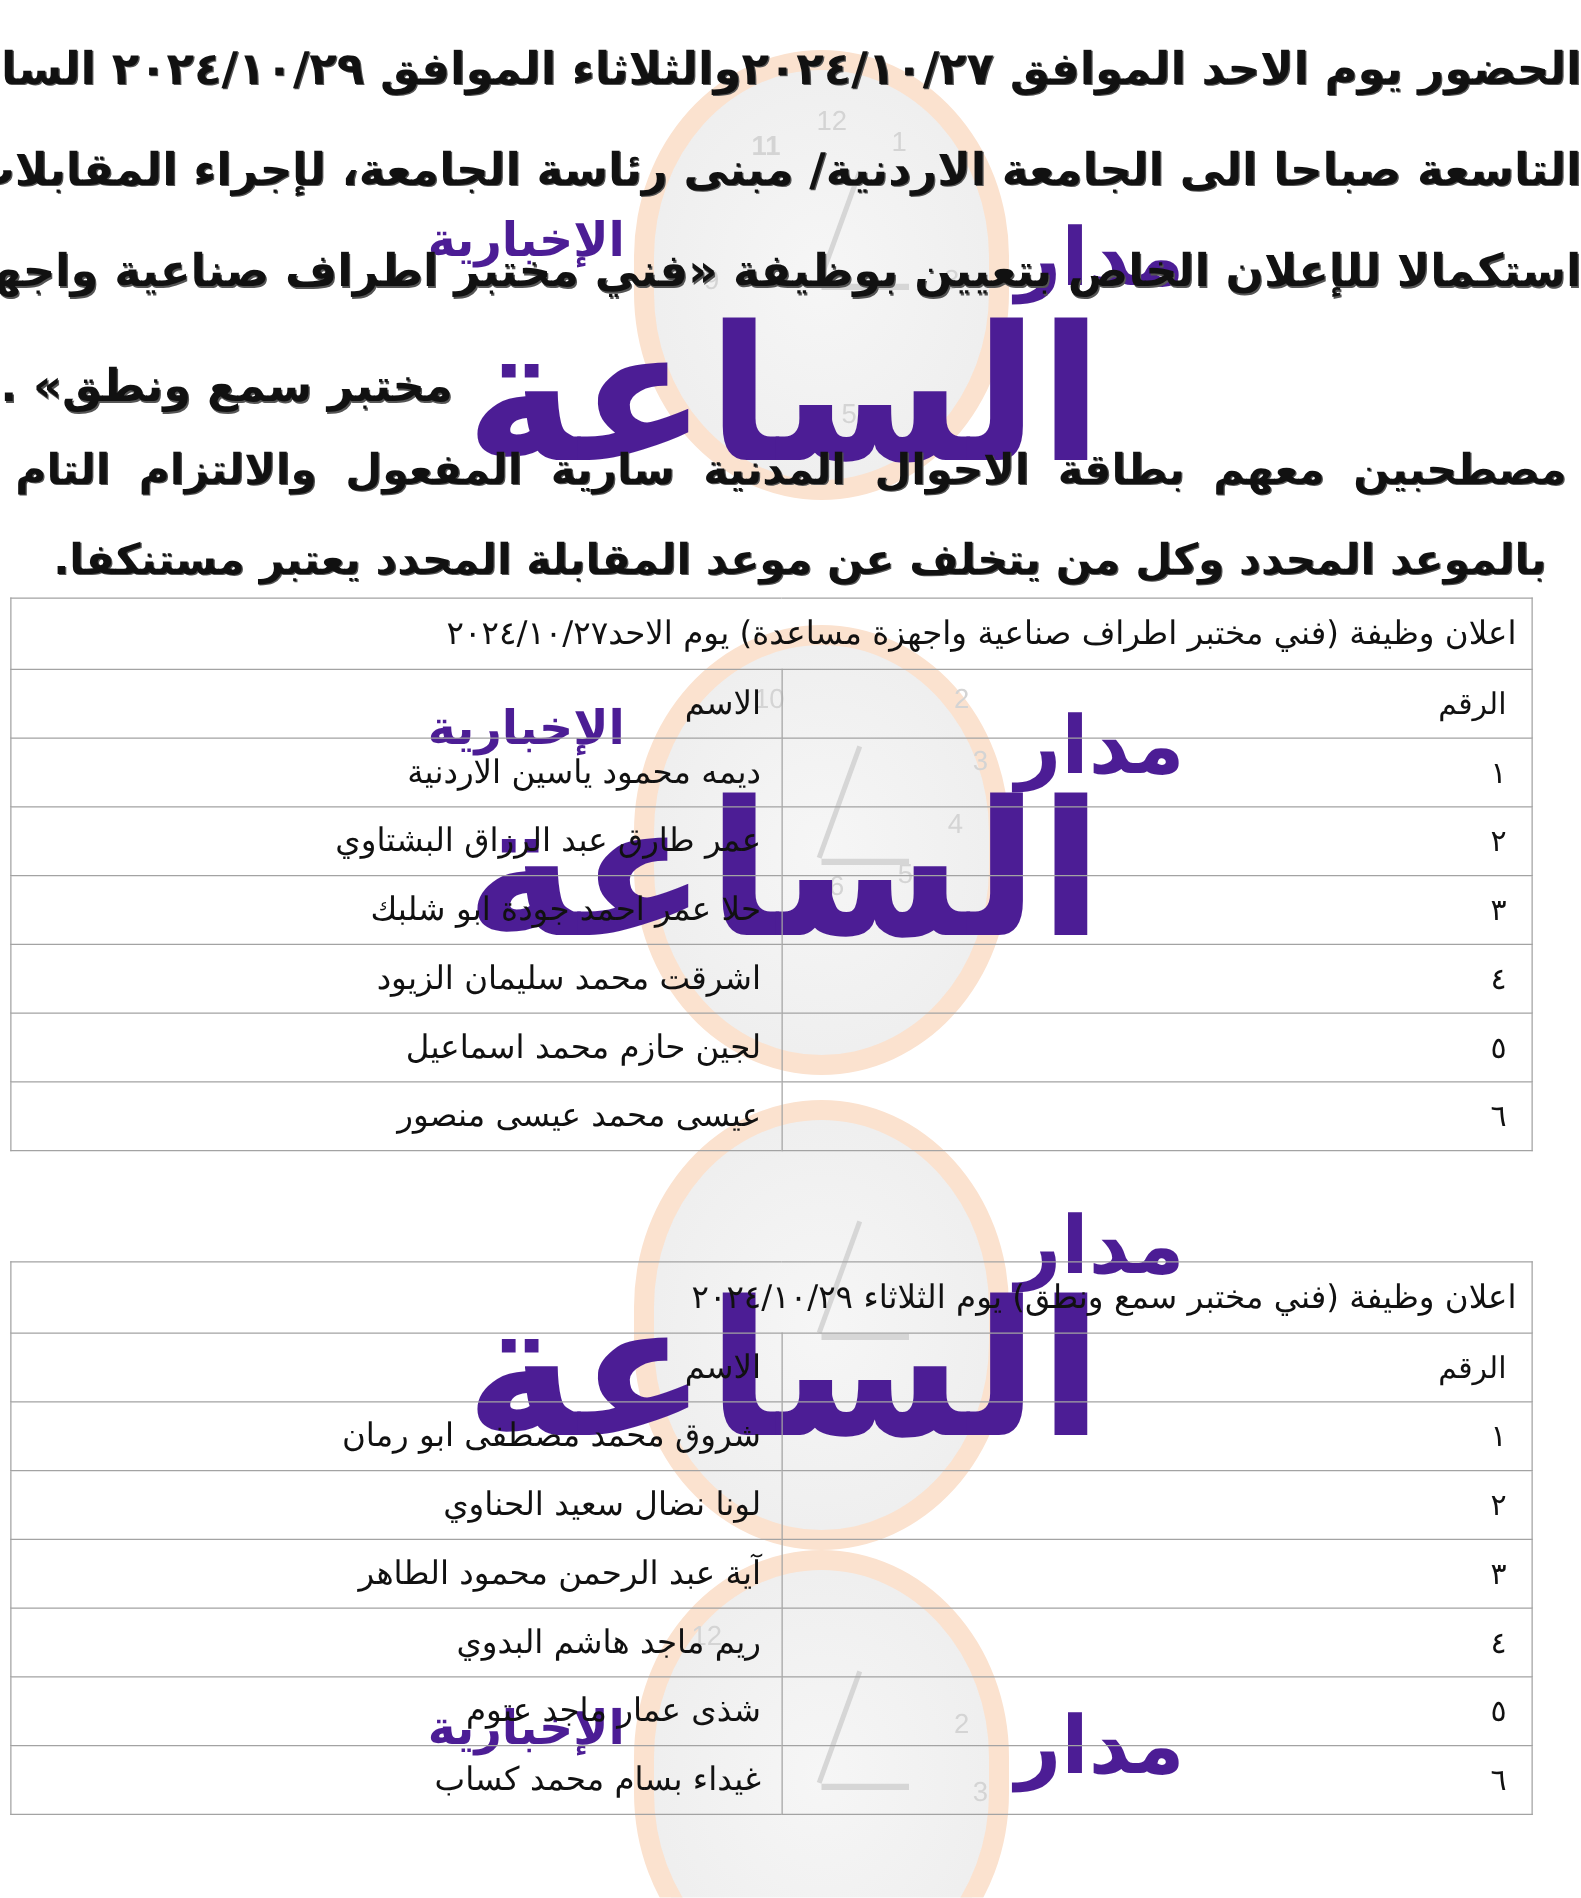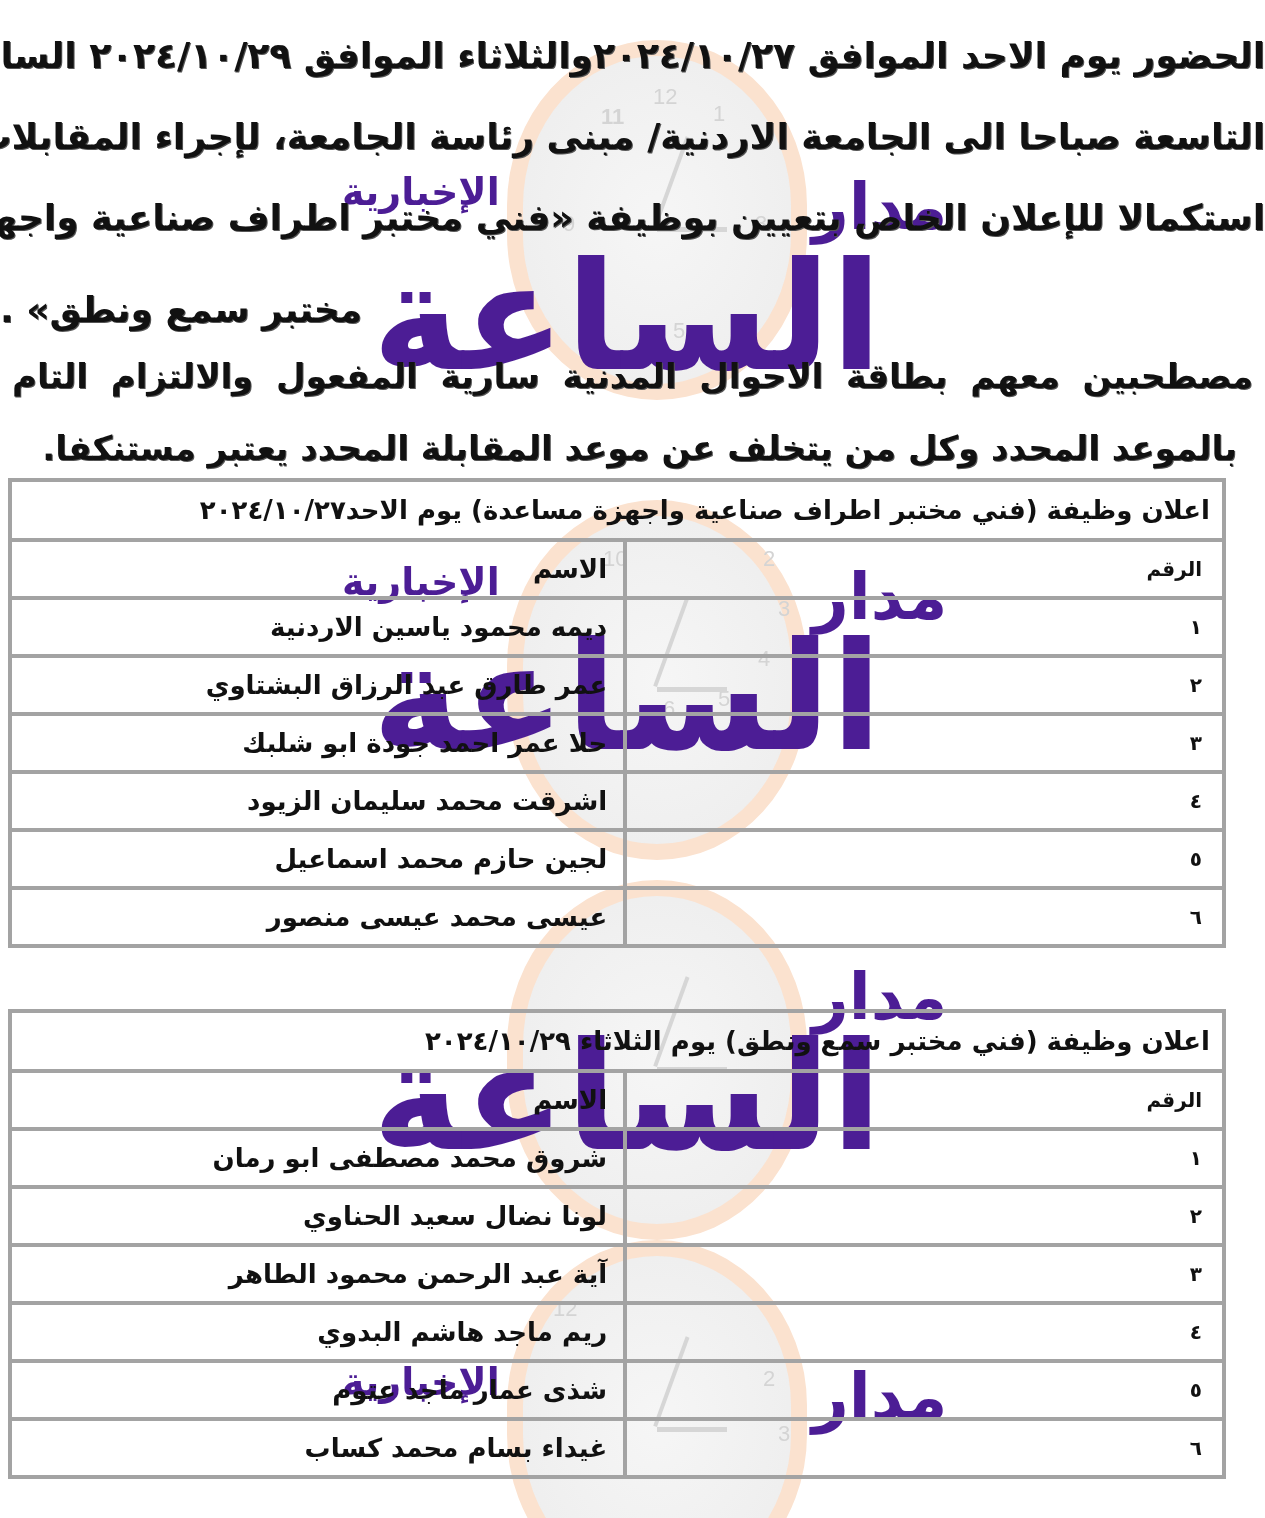--- a/index.html
+++ b/index.html
@@ -91,40 +91,40 @@
     }
     .t1 { top: 478px; }
     .t2 { top: 1009px; }
     table {
       width: 100%;
       border-collapse: collapse;
       table-layout: fixed;
       direction: rtl;
     }
     td, th {
-      border: 4px solid #a3a3a3;
+      border: 1px solid #a3a3a3;
       padding: 0 12px;
       height: 54px;
       font-family: "DejaVu Sans", sans-serif;
-      font-weight: bold;
+      font-weight: normal;
       font-size: 26px;
       color: #111;
       text-align: right;
       vertical-align: middle;
       white-space: nowrap;
       overflow: hidden;
     }
     .caption-row td {
       height: 56px;
       font-size: 26px;
       letter-spacing: -0.4px;
     }
     .num-col { width: 590px; }
     .name-col { width: 606px; }
-    .num-cell { font-size: 20px; padding-right: 20px; }
+    .num-cell { font-size: 24px; padding-right: 20px; }
     .name-cell { padding-right: 16px; font-size: 26px; }
   </style>
 </head>
 <body>
 
 <div class="wm" style="left:330px; top:40px; width:620px; height:420px;">
   <div class="wm-clock" style="left:165px; top:0;">
     <span class="num" style="left:130px; top:28px;">12</span>
     <span class="num" style="left:190px; top:45px;">1</span>
     <span class="num" style="left:232px; top:155px;">3</span>

